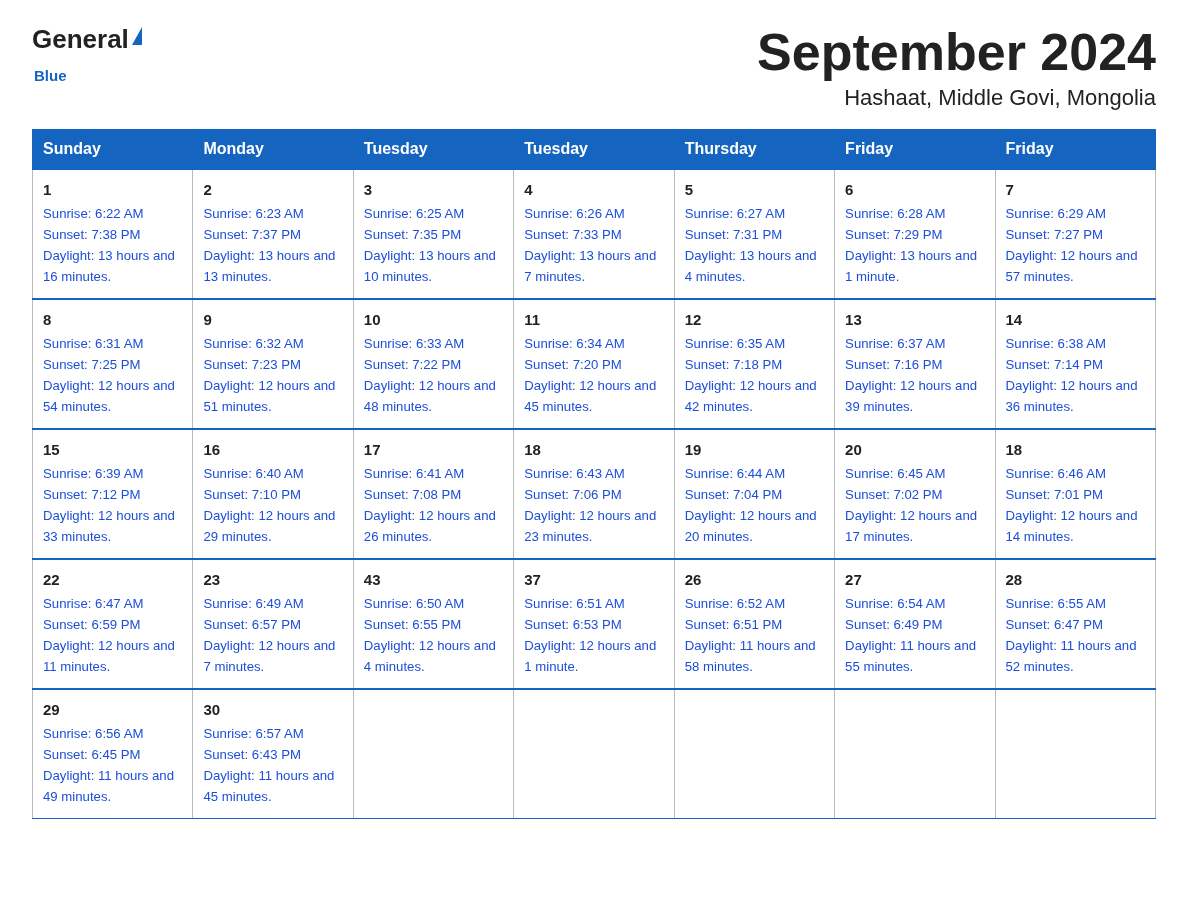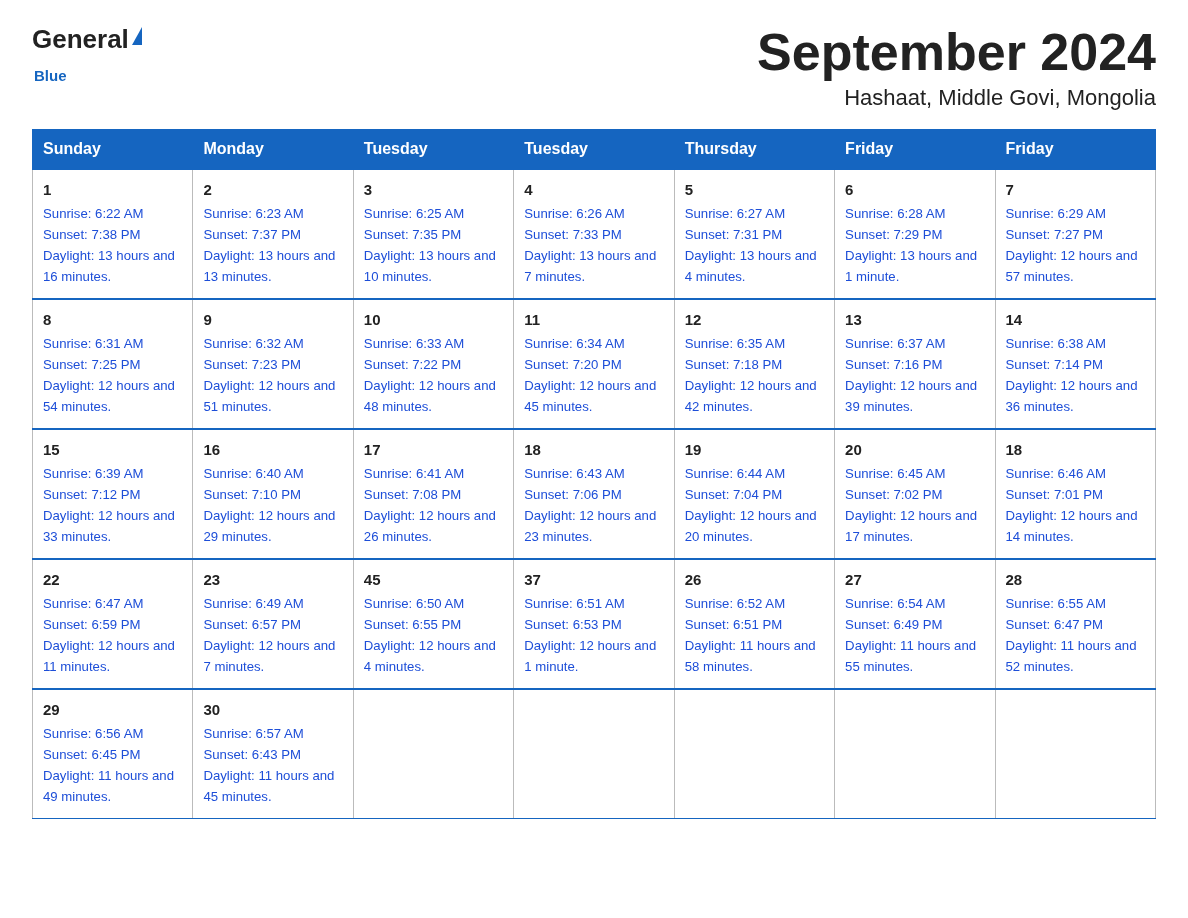--- a/index.html
+++ b/index.html
@@ -235,21 +235,21 @@
         <tr>
           <td>
         <span class="day-num">22</span>
         <span class="day-info">Sunrise: 6:47 AM<br>Sunset: 6:59 PM<br>Daylight: 12 hours and 11 minutes.</span>
       </td>
           <td>
         <span class="day-num">23</span>
         <span class="day-info">Sunrise: 6:49 AM<br>Sunset: 6:57 PM<br>Daylight: 12 hours and 7 minutes.</span>
       </td>
           <td>
-        <span class="day-num">45</span>
+        <span class="day-num">43</span>
         <span class="day-info">Sunrise: 6:50 AM<br>Sunset: 6:55 PM<br>Daylight: 12 hours and 4 minutes.</span>
       </td>
           <td>
         <span class="day-num">37</span>
         <span class="day-info">Sunrise: 6:51 AM<br>Sunset: 6:53 PM<br>Daylight: 12 hours and 1 minute.</span>
       </td>
           <td>
         <span class="day-num">26</span>
         <span class="day-info">Sunrise: 6:52 AM<br>Sunset: 6:51 PM<br>Daylight: 11 hours and 58 minutes.</span>
       </td>

